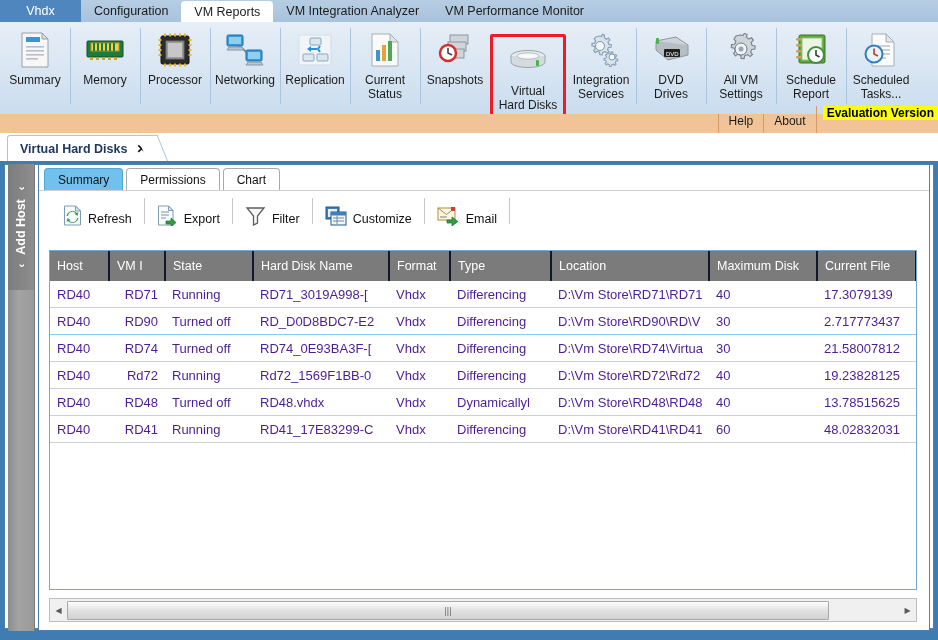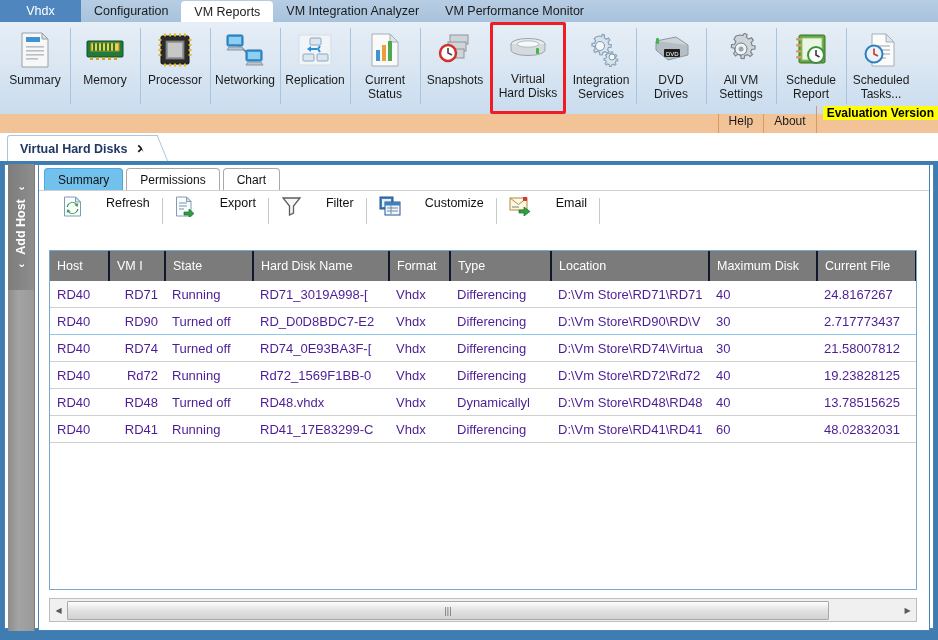--- a/index.html
+++ b/index.html
@@ -50,21 +50,21 @@
     content:"";position:absolute;left:0;top:4px;bottom:8px;width:1px;
     background:#a9c4dc;
   }
   .rbtn .ico{height:40px;display:flex;align-items:center;justify-content:center;}
   .rbtn .lbl{
     margin-top:3px;text-align:center;font-size:12px;line-height:14px;
     color:#1b1b1b;width:68px;
   }
   .rbtn.highlight{
     border:3px solid #ee1c25;border-radius:2px;
-    width:76px;height:92px;margin-top:0;padding-top:4px;
+    width:76px;height:92px;margin-top:12px;padding-top:4px;
   }
   .rbtn.highlight::before{display:none;}
   .rbtn.highlight + .rbtn::before{display:none;}
 
   
   .helpbar{
     position:absolute;left:0;top:114px;width:938px;height:19px;
     background:#f3c398;
     display:flex;align-items:center;justify-content:flex-end;
     border-bottom:1px solid #dfa873;
@@ -154,21 +154,21 @@
   .subtabs-line{
     position:absolute;left:0;right:0;top:25px;height:1px;background:#cfcfcf;
   }
 
   
   .toolbar{
     position:absolute;left:0;top:27px;right:0;height:37px;
     display:flex;align-items:center;padding-left:12px;background:#ffffff;
   }
   .tbtn{
-    display:flex;align-items:flex-start;gap:24px;
+    display:flex;align-items:flex-end;gap:6px;
     padding:0 12px;height:30px;cursor:default;font-size:12.5px;color:#111;
   }
   .tsep{width:1px;height:26px;background:#c8c8c8;}
 
   
   .grid{
     position:absolute;left:10px;top:85px;right:12px;bottom:40px;
     border:1px solid #7aa8cd;background:#ffffff;overflow:hidden;
   }
   table.dg{border-collapse:collapse;table-layout:fixed;width:884px;}
@@ -619,21 +619,21 @@
         <tbody>
           <tr>
             <td class="c-host">RD40</td>
             <td class="c-vm">RD71</td>
             <td class="c-state">Running</td>
             <td class="c-hdn">RD71_3019A998-[</td>
             <td class="c-fmt">Vhdx</td>
             <td class="c-type">Differencing</td>
             <td class="c-loc">D:\Vm Store\RD71\RD71</td>
             <td class="c-max">40</td>
-            <td class="c-cur">24.8167267</td>
+            <td class="c-cur">17.3079139</td>
             <td class="c-par">D:\Vm Store\RD71\RD71\Virtua</td>
           </tr>
           <tr class="sel">
             <td class="c-host">RD40</td>
             <td class="c-vm">RD90</td>
             <td class="c-state">Turned off</td>
             <td class="c-hdn">RD_D0D8BDC7-E2</td>
             <td class="c-fmt">Vhdx</td>
             <td class="c-type">Differencing</td>
             <td class="c-loc">D:\Vm Store\RD90\RD\V</td>

